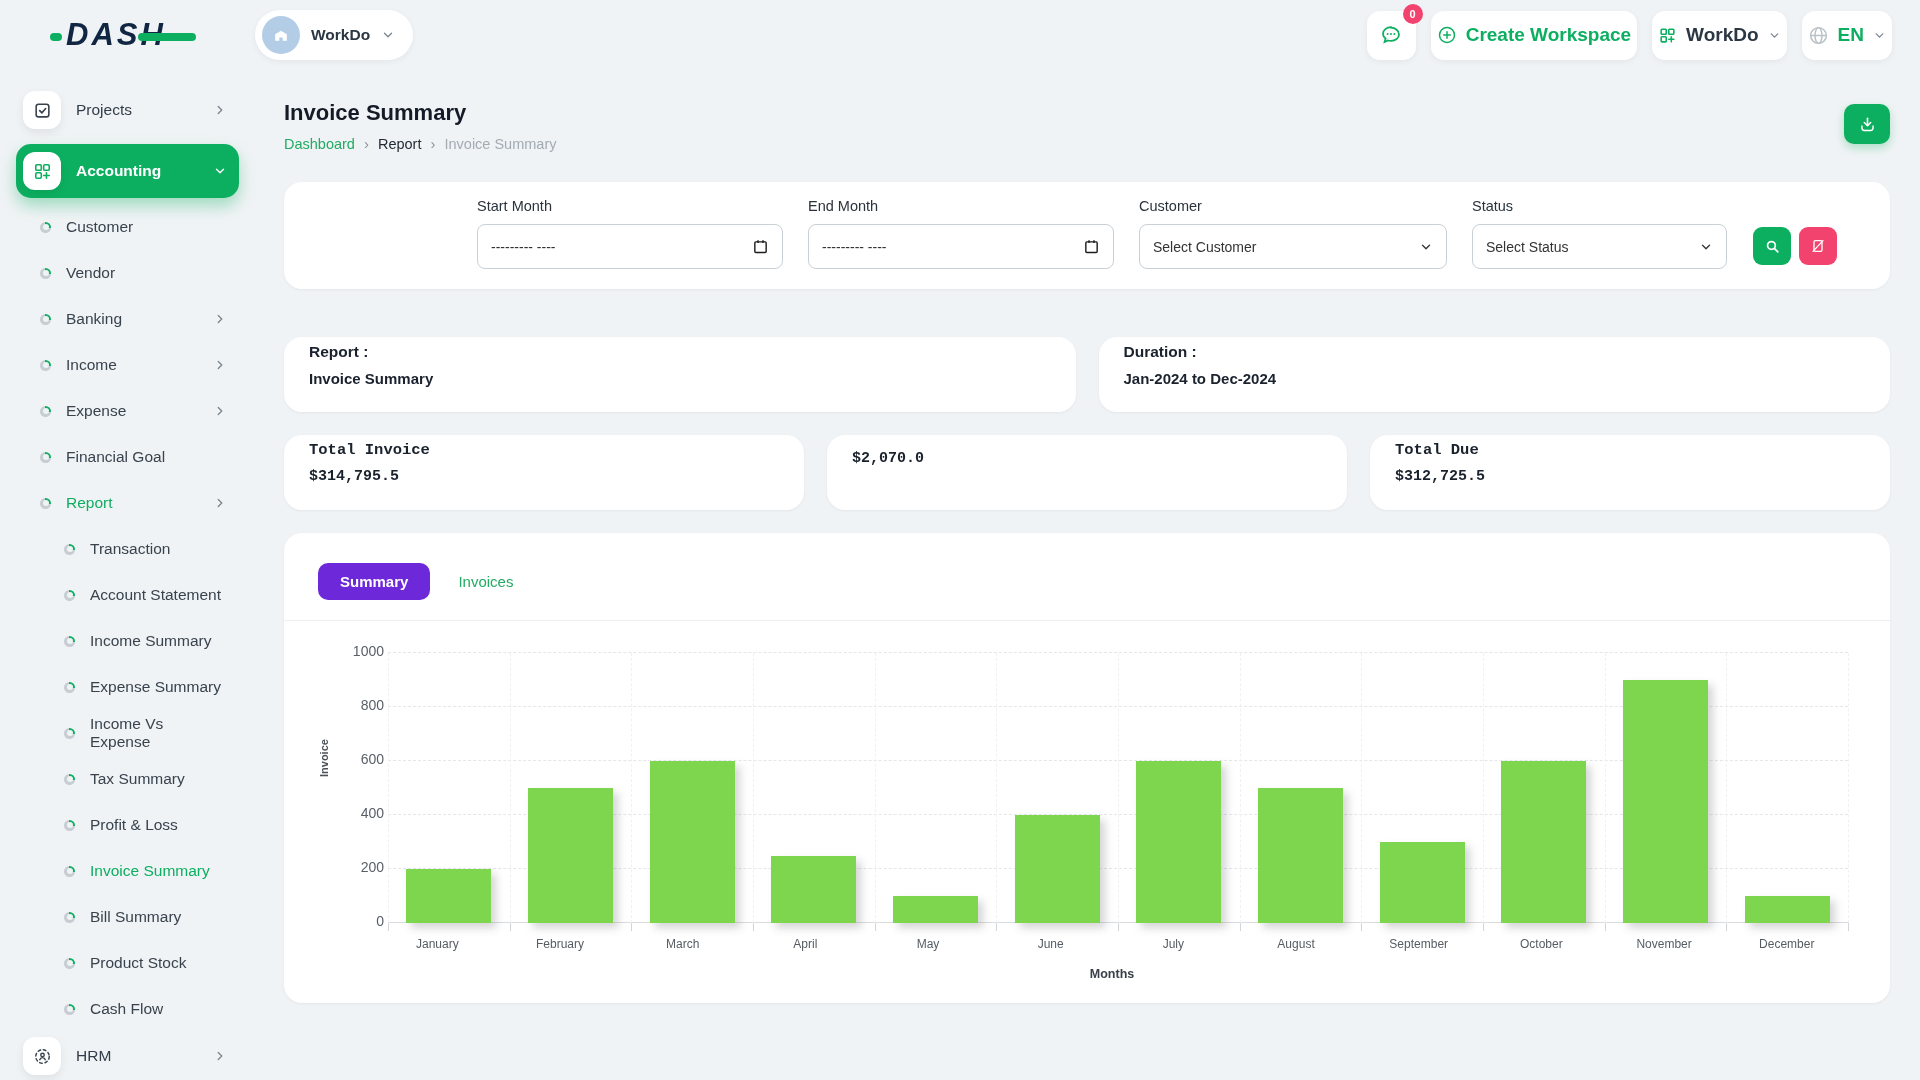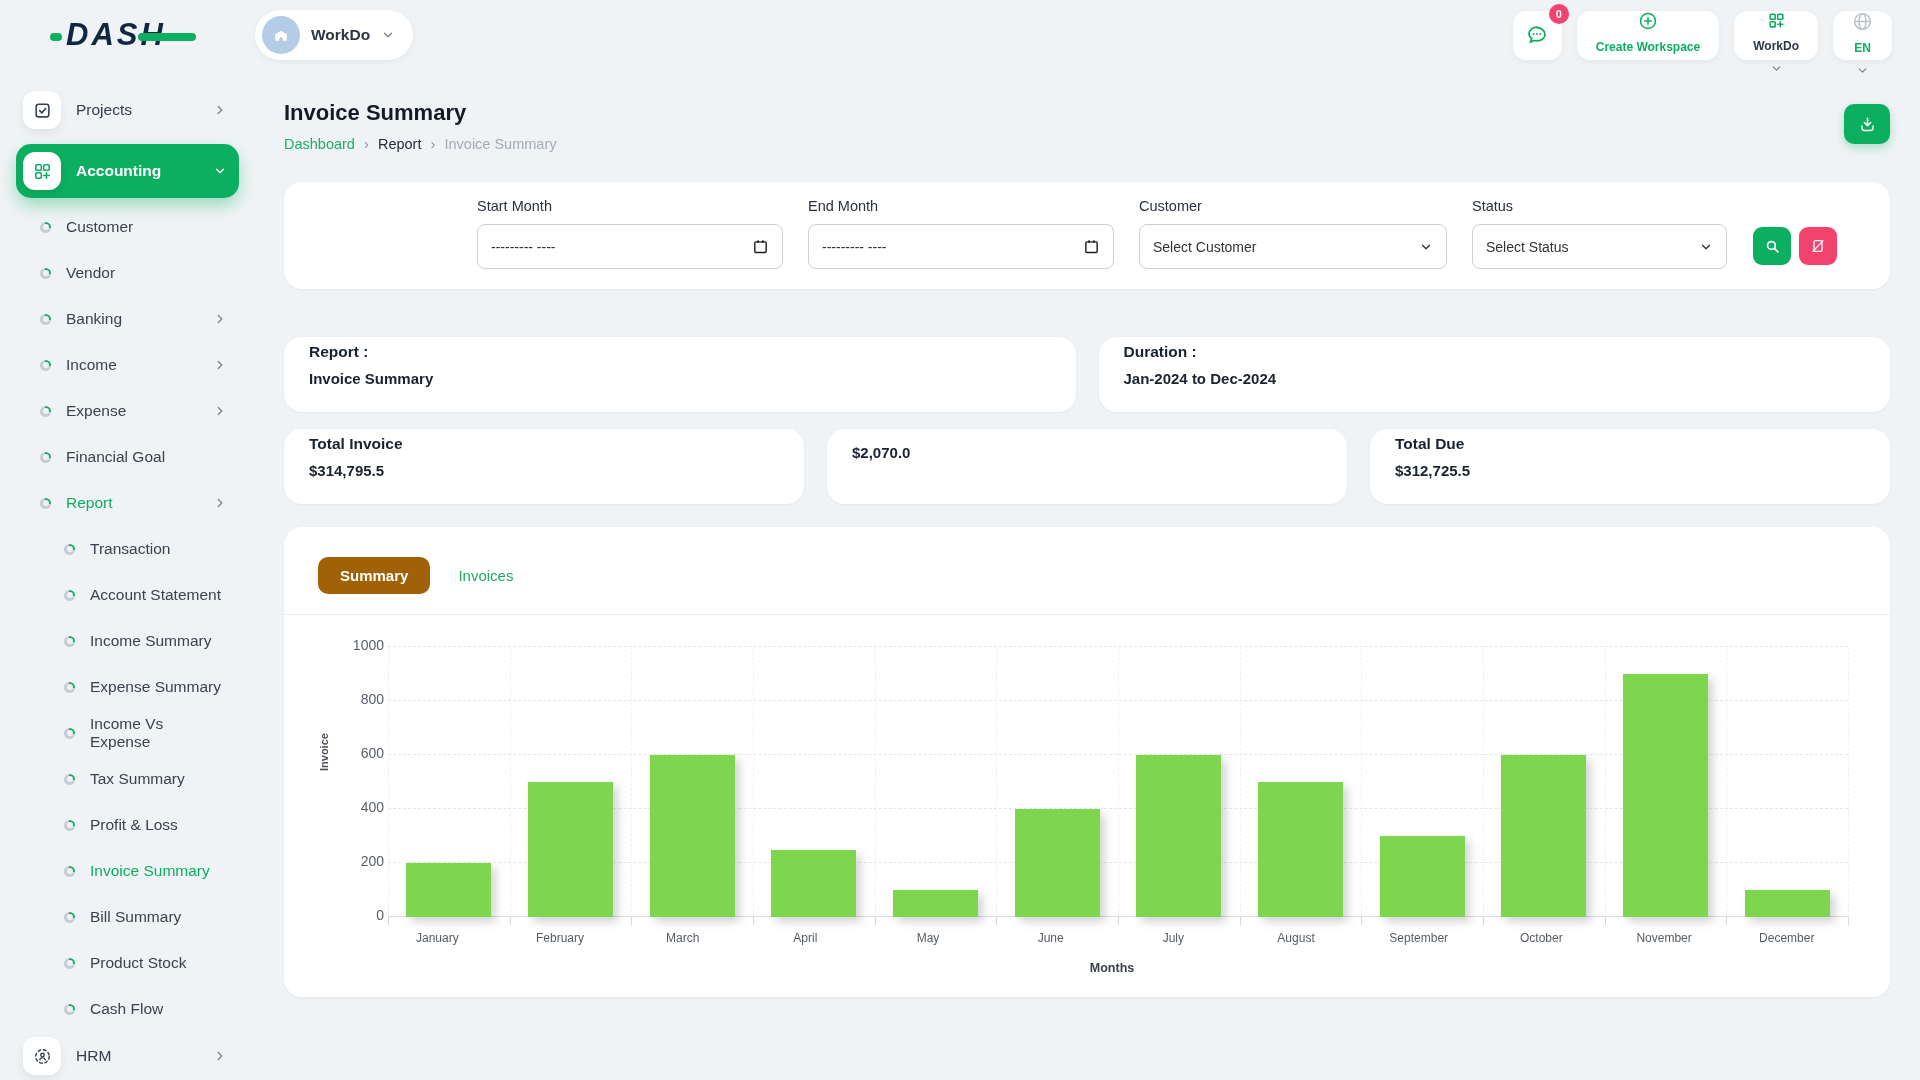--- a/index.html
+++ b/index.html
@@ -25,21 +25,21 @@
   .ws-name { font-size:15.5px; font-weight:700; color:#2c3744; }
   .chev { color:#7d8792; }
 
   .top-right { margin-left:auto; display:flex; align-items:center; gap:15px; }
   .icon-btn { width:49px; height:49px; background:#fff; border-radius:13px; position:relative;
               display:grid; place-items:center; box-shadow:0 2px 6px rgba(15,23,42,.05); cursor:pointer; }
   .badge { position:absolute; top:-7px; right:-7px; min-width:20px; height:20px; padding:0 5px;
            background:#f2426e; color:#fff; font-size:11px; font-weight:700; border-radius:10px;
            display:grid; place-items:center; }
   .pill-btn { height:49px; background:#fff; border-radius:13px; display:flex; align-items:center;
-              gap:9px; padding:0 19px; box-shadow:0 2px 6px rgba(15,23,42,.05); font-size:12px; cursor:pointer;flex-direction:column; }
+              gap:9px; padding:0 6px; box-shadow:0 2px 6px rgba(15,23,42,.05); font-size:19px; cursor:pointer; }
   .green-text { color:#0caf60; font-weight:600; }
   .dark-text  { color:#2c3744; font-weight:700; }
 
   
   .body-row { display:flex; height:1010px; }
 
   
   .sidebar { width:255px; flex:0 0 255px; padding:16px 16px 0 16px; overflow:hidden; }
   .nav-top { display:flex; align-items:center; gap:15px; padding:0 12px 0 7px; height:48px;
              border-radius:15px; font-size:15.5px; color:#323d49; cursor:pointer; margin-bottom:10px; }
@@ -82,30 +82,30 @@
              display:flex; align-items:center; justify-content:space-between; padding:0 13px;
              font-size:14px; color:#333; cursor:pointer; }
   .w306 { width:306px; } .w308 { width:308px; } .w300 { width:255px; }
   .sq-btn { width:38px; height:38px; border-radius:9px; display:grid; place-items:center; cursor:pointer; margin-bottom:4px; }
   .sq-green { background:#0caf60; }
   .sq-pink  { background:#f2426e; }
   .btn-pair { display:flex; gap:8px; align-items:flex-end; margin-left:1px; }
 
   
   .info-row { display:flex; gap:23px; margin-top:48px; }
-  .info-row2 { display:flex; gap:23px; margin-top:17px; }
+  .info-row2 { display:flex; gap:23px; margin-top:23px;font-family:Liberation Mono, monospace; }
   .info-card { flex:1; padding:6px 25px 25px; }
   .info-title { font-size:15.5px; font-weight:700; color:#1a222e; }
   .info-value { font-size:15px; font-weight:700; color:#1a222e; margin-top:9px; }
 
   
   .chart-card { margin-top:23px; padding:30px 34px 0; height:470px; }
   .tabs { display:flex; align-items:center; gap:22px; }
   .tab { font-size:15px; color:#21ab63; cursor:pointer; padding:10px 6px; }
-  .tab.active { background:#a16207; color:#fff; font-weight:600; border-radius:10px; padding:10px 22px; }
+  .tab.active { background:#6d28d9; color:#fff; font-weight:600; border-radius:10px; padding:10px 22px; }
   .tab-divider { border-bottom:1px solid #edeff1; margin:20px -34px 0; }
 
   .chart-wrap { display:flex; margin-top:32px; }
   .ylabel { writing-mode:vertical-rl; transform:rotate(180deg); font-size:11px; font-weight:700;
             color:#4a5058; align-self:center; height:80px; text-align:center; margin-top:-60px; }
   .plot-outer { flex:1; position:relative; height:270px; }
   .plot { position:absolute; left:58px; right:8px; top:0; bottom:0; }
   .gridline { position:absolute; left:0; right:0; border-top:1px dashed #e4e6e9; }
   .gridline.base { border-top:1px solid #d9dcdf; }
   .vline { position:absolute; top:0; bottom:0; border-left:1px dashed #f0f1f3; }

